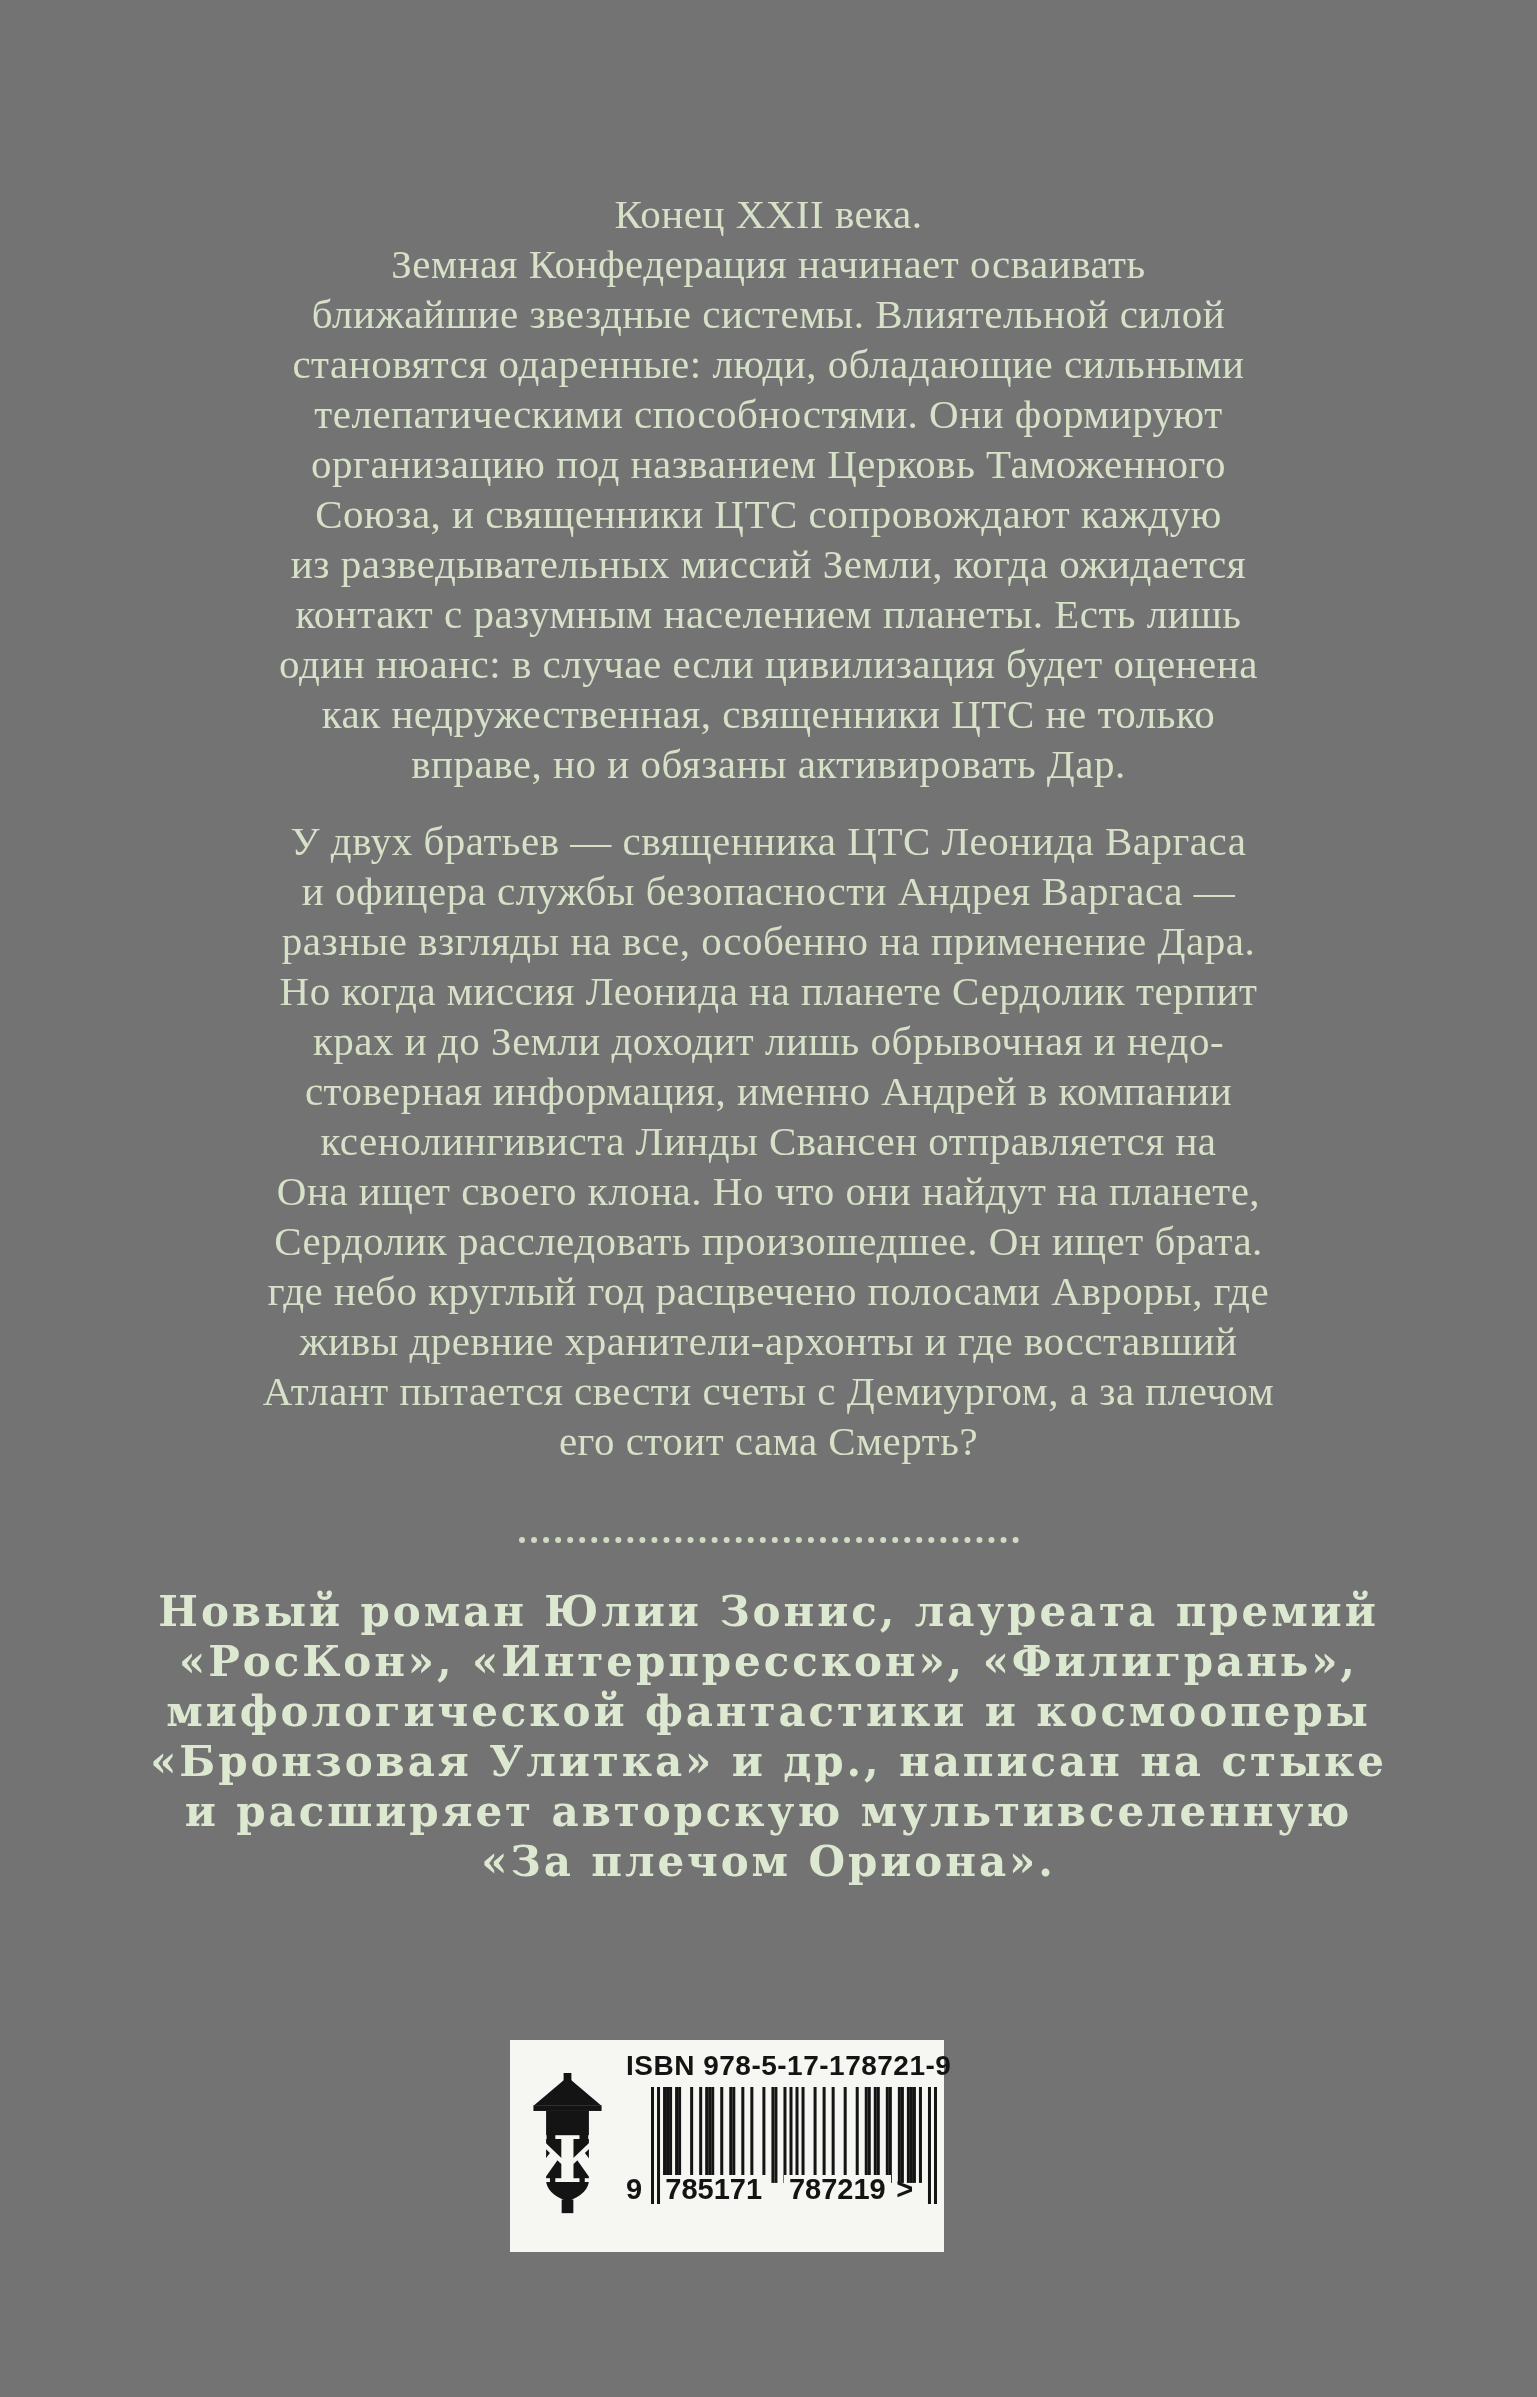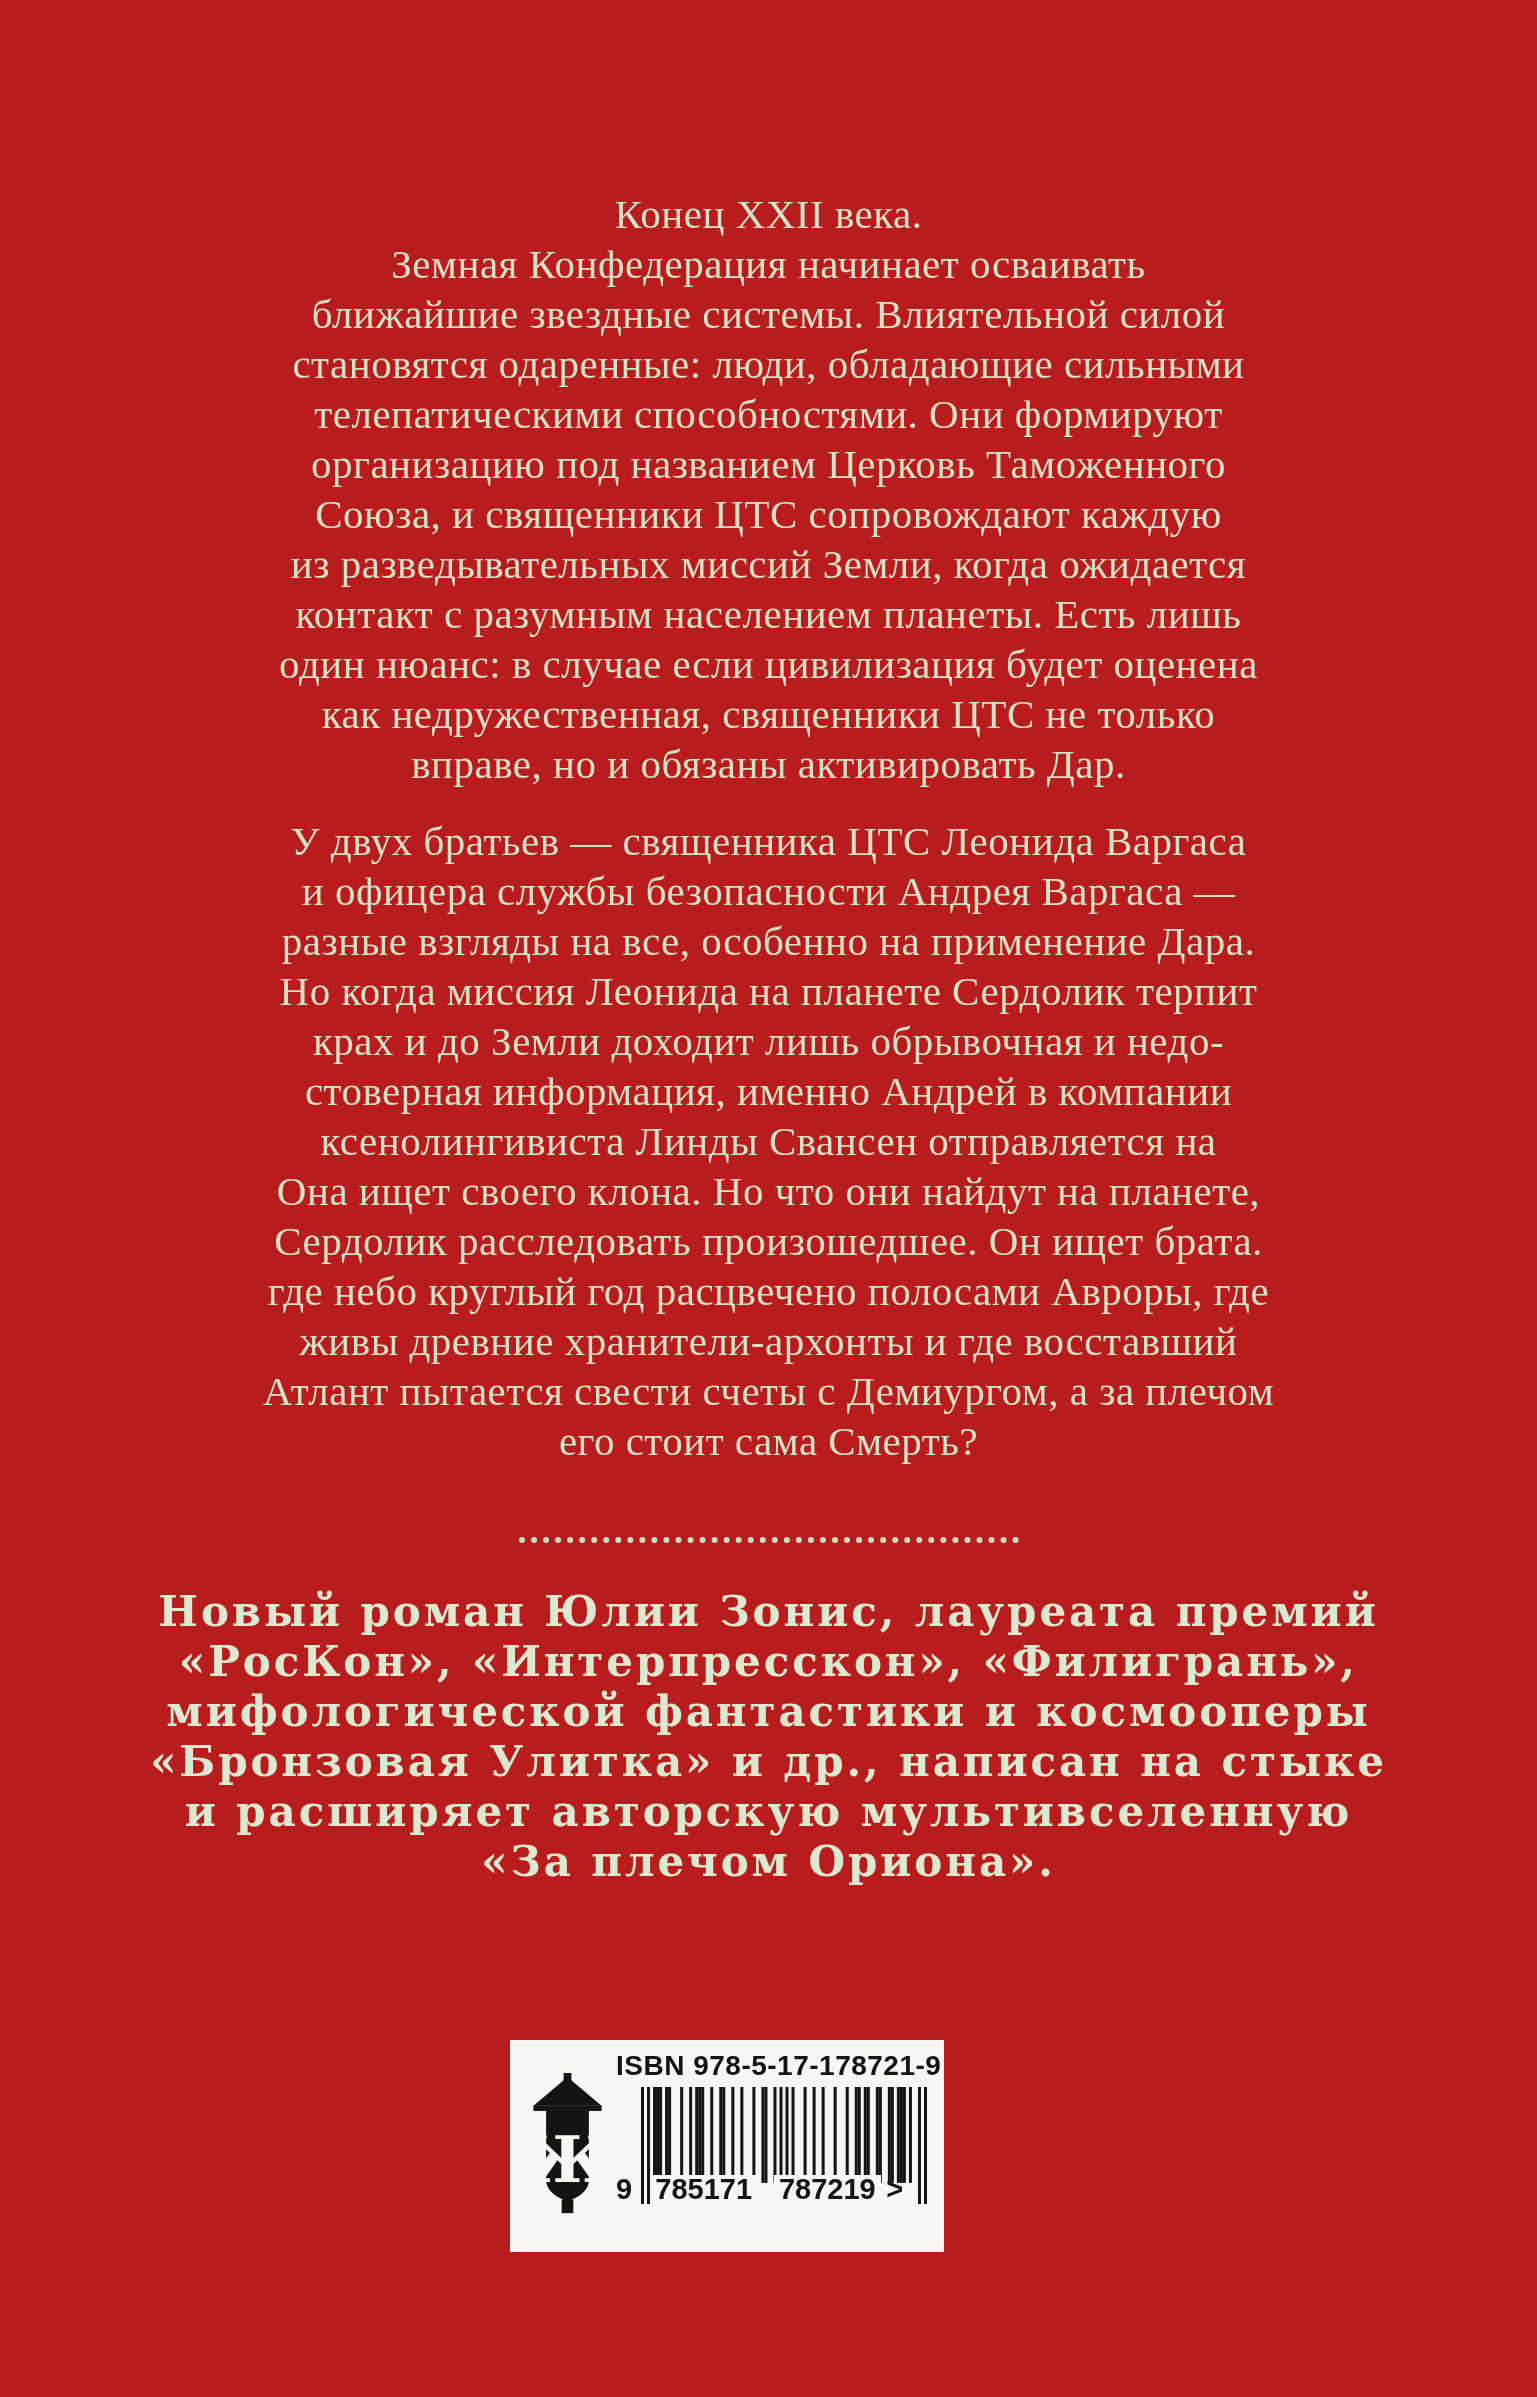--- a/index.html
+++ b/index.html
@@ -1,19 +1,19 @@
 <!DOCTYPE html>
 <html><head>
 <meta charset="utf-8">
 <style>
   html,body{margin:0;padding:0;background:#2e3a27;}
   .cover{
     position:relative;
     width:1537px;height:2398px;
-    background:#b91c1c;
+    background:#737373;
     overflow:hidden;
     font-family:"Liberation Serif", serif;
   }
   .blurb{
     position:absolute;
     top:189px;left:58px;right:58px;
     text-align:center;
     color:#d6e1c8;
   }
   .para{margin:0;}
@@ -47,21 +47,21 @@
     width:434px;height:212px;
     background:#f6f6f2;
   }
   .lantern{
     position:absolute;
     left:23px;top:33px;
     width:69px;height:146px;
   }
   .bc-right{
     position:absolute;
-    left:106px;top:0;
+    left:116px;top:0;
     width:323px;height:148px;
   }
   .bc-isbn{
     margin-top:9.6px;
     text-align:center;
     font-family:"Liberation Sans", sans-serif;
     font-weight:bold;
     font-size:28px;
     color:#141414;
     letter-spacing:0.5px;

